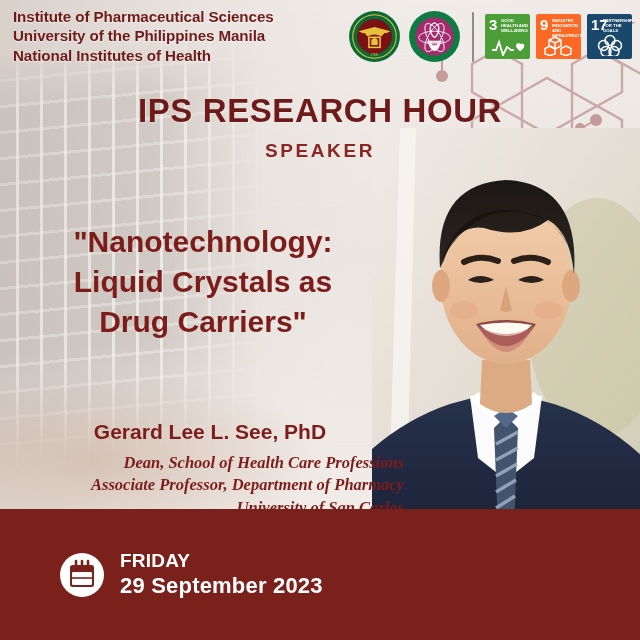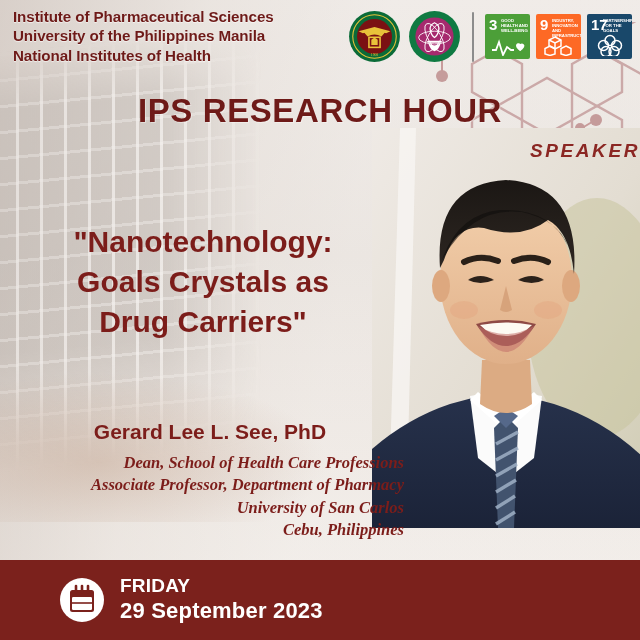--- a/index.html
+++ b/index.html
@@ -138,26 +138,25 @@
     text-align: center;
     font-size: 33px;
     font-weight: bold;
     letter-spacing: 0.6px;
     color: #6e1a18;
     text-shadow: 1px 1px 0 rgba(255,255,255,0.35);
   }
   .speaker-kicker {
     position: absolute;
     top: 140px; left: 0; right: 0;
-    text-align: right;
+    text-align: center;
     font-size: 19px;
     font-weight: bold;
     letter-spacing: 2.6px;
     color: #8b2723;
-    font-style: italic;
   }
 
   .talk-title {
     position: absolute;
     top: 222px;
     left: 18px;
     width: 370px;
     text-align: center;
     font-size: 30px;
     font-weight: bold;
@@ -202,21 +201,21 @@
     width: 268px;
     height: 400px;
     overflow: hidden;
   }
   .portrait svg { display: block; }
 
   
   .bottom-bar {
     position: absolute;
     left: 0; right: 0; bottom: 0;
-    height: 80px;
+    height: 131px;
     background: #7b211c;
     display: flex;
     align-items: center;
   }
   .info-block {
     display: flex;
     align-items: center;
     gap: 14px;
   }
   .info-block.date { margin-left: 58px; }
@@ -435,21 +434,21 @@
       <ellipse cx="92" cy="182" rx="14" ry="9" fill="#e3a37d" opacity="0.4"></ellipse>
       <ellipse cx="176" cy="182" rx="14" ry="9" fill="#e3a37d" opacity="0.4"></ellipse>
     </svg>
   </div>
 
   <div class="ips-title">IPS RESEARCH HOUR</div>
   <div class="speaker-kicker">SPEAKER</div>
 
   <div class="talk-title">
     <span class="ln">"Nanotechnology:</span>
-    <span class="ln">Goals Crystals as</span>
+    <span class="ln">Liquid Crystals as</span>
     <span class="ln">Drug Carriers"</span>
   </div>
 
   <div class="speaker-name">Gerard Lee L. See, PhD</div>
 
   <div class="speaker-affil">
     <span class="ln">Dean, School of Health Care Professions</span>
     <span class="ln">Associate Professor, Department of Pharmacy</span>
     <span class="ln">University of San Carlos</span>
     <span class="ln">Cebu, Philippines</span>

